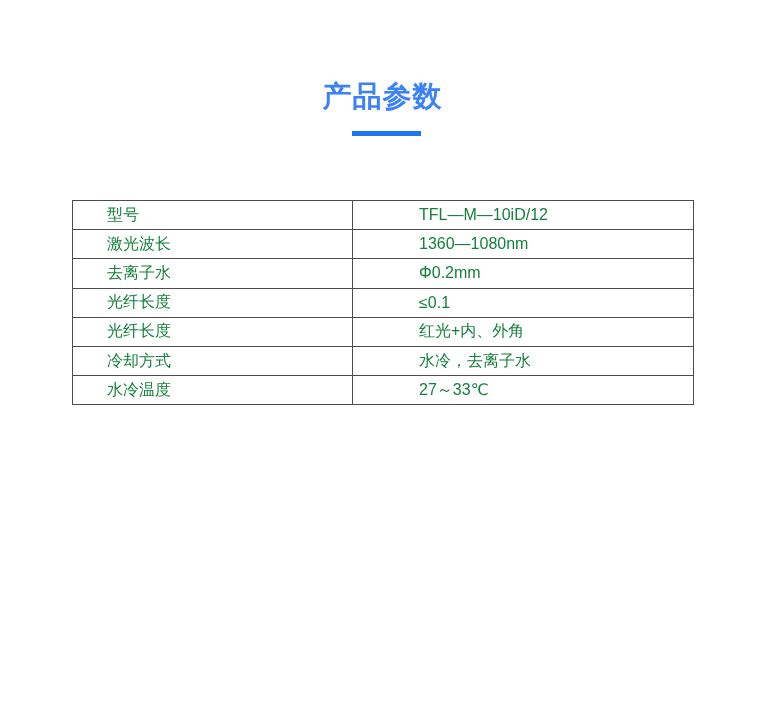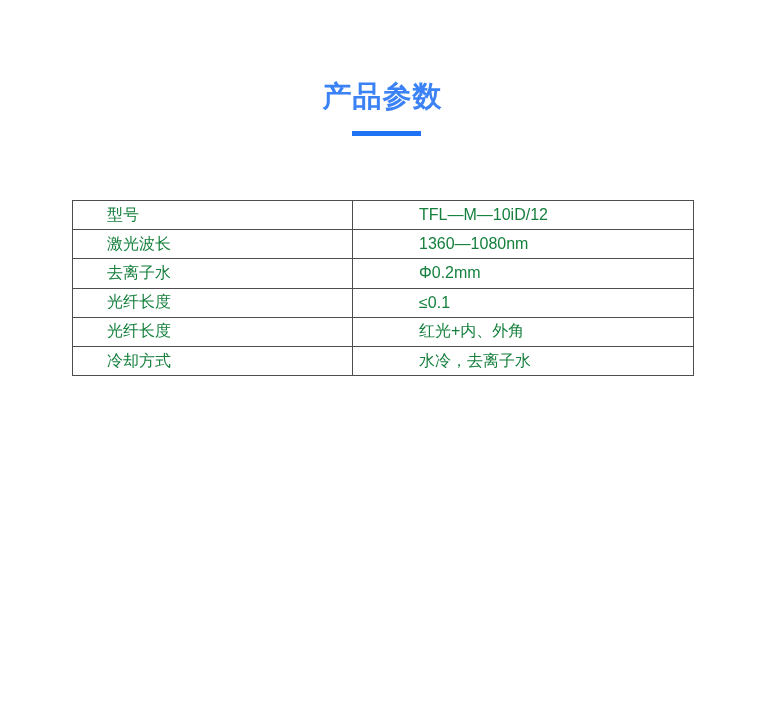--- a/index.html
+++ b/index.html
@@ -83,14 +83,18 @@
         <td class="param-value">≤0.1</td>
       </tr>
       <tr>
         <td class="param-label">光纤长度</td>
         <td class="param-value">红光+内、外角</td>
       </tr>
       <tr>
         <td class="param-label">冷却方式</td>
         <td class="param-value">水冷，去离子水</td>
       </tr>
+      <tr>
+        <td class="param-label">水冷温度</td>
+        <td class="param-value">27～33℃</td>
+      </tr>
     </tbody>
 </table>
 
 </body></html>

